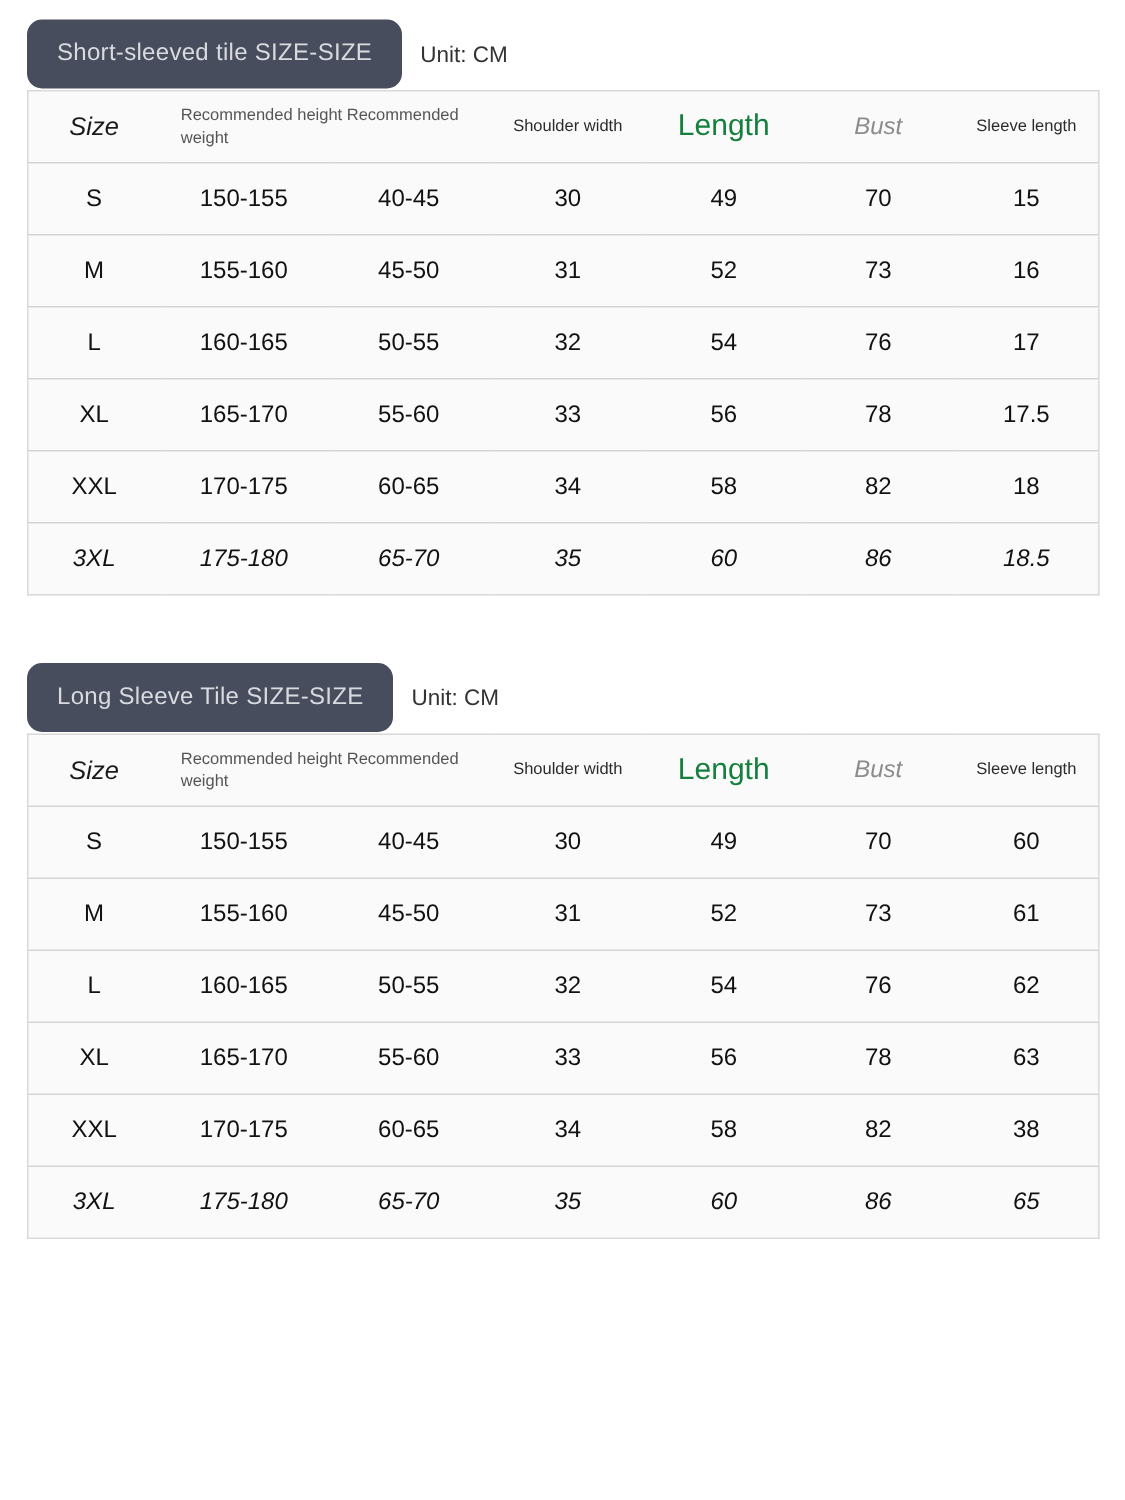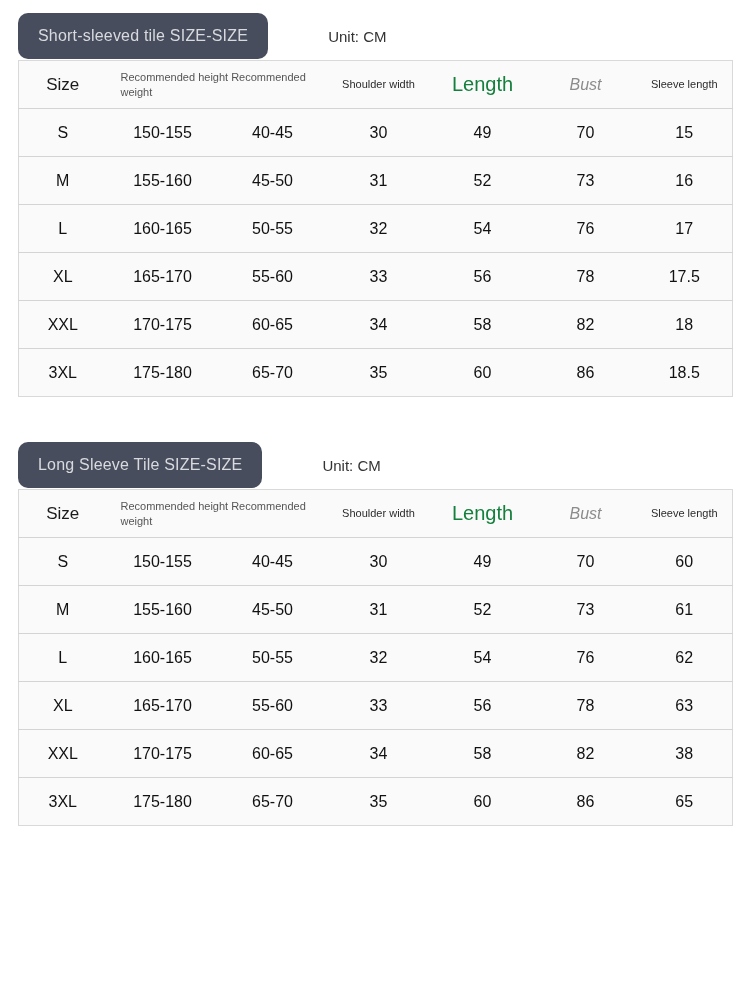--- a/index.html
+++ b/index.html
@@ -21,21 +21,20 @@
     overflow: hidden;
   }
 
   
   .section-head {
     position: relative;
     height: 48px;
     margin-left: 18px;
     display: flex;
     align-items: center;
-    gap: 48px;
   }
   .badge {
     background: #474d5c;
     color: #d8dadf;
     border-radius: 10px;
     height: 46px;
     display: inline-flex;
     align-items: center;
     padding: 0 20px;
     font-size: 16px;
@@ -52,34 +51,34 @@
   
   .size-table {
     width: 714px;
     margin-left: 18px;
     border-collapse: collapse;
     border: 1px solid #d9d9d9;
     background: #fafafa;
     table-layout: fixed;
   }
   .size-table tr { border-bottom: 1px solid #d4d4d4; }
-  .size-table tbody tr:last-child { border-bottom: none; }
+  .size-table tbody tr:last-child { border-bottom: none; font-style: italic; }
 
   .size-table th,
   .size-table td {
     background: #fafafa;
     padding: 0;
     height: 48px;
     vertical-align: middle;
     font-weight: normal;
   }
 
   
   thead th { text-align: center; }
-  th.h-size      { font-size: 17px; color: #1a1a1a; }
+  th.h-size      { font-size: 17px; color: #1a1a1a; font-style: italic; }
   th.h-rec       { font-size: 11px; color: #555555; text-align: left; padding-left: 14px; line-height: 1.35; }
   th.h-small     { font-size: 11px; color: #2b2b2b; line-height: 1.35; }
   th.h-big       { font-size: 20px; color: #15803d; }
   th.h-muted     { font-size: 16px; color: #8c8c8c; font-style: italic; }
 
   
   td { text-align: center; font-size: 16px; color: #111111; }
   td.c-size { font-size: 16px; }
 
   

